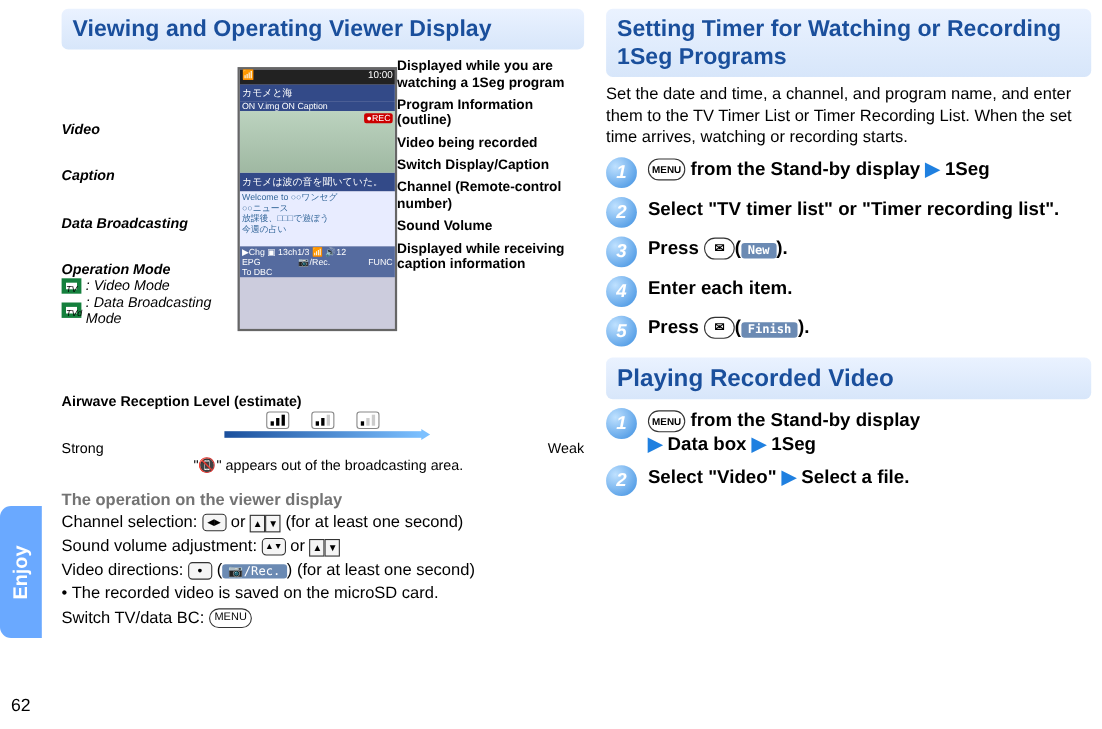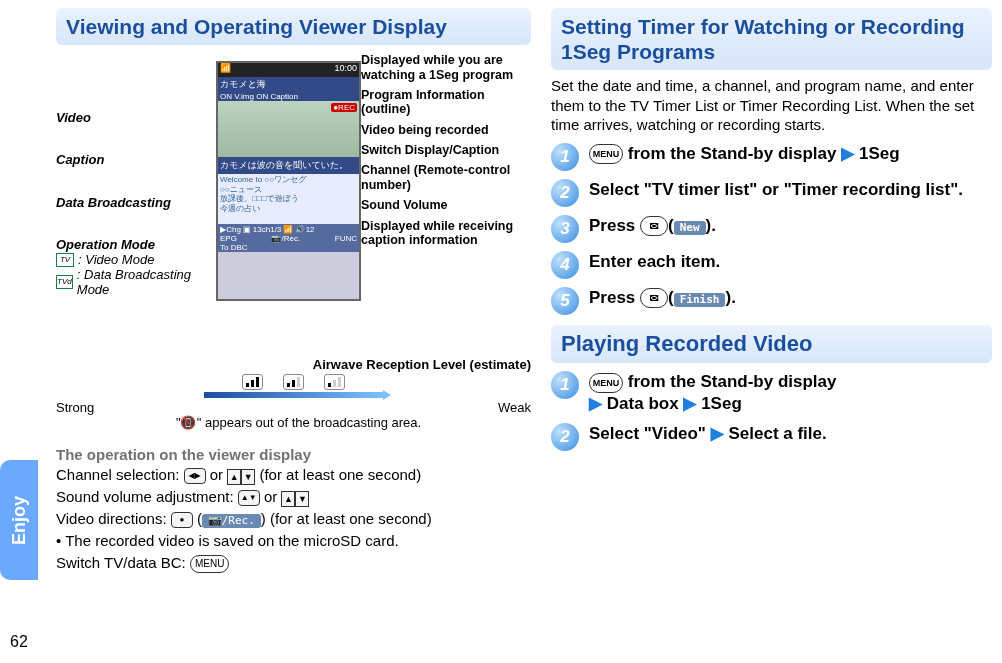--- a/index.html
+++ b/index.html
@@ -144,21 +144,21 @@
     gap: 6px;
     padding-top: 2px;
     font-weight: bold;
     font-size: 12.5px;
     line-height:1.15;
   }
   .mode-icons {
     display:flex; gap:4px; align-items:center; font-weight:normal; font-size:13px;
   }
   .mini-icon {
-    display:inline-block; width:18px; height:14px; border:1px solid #15803d; background:#fff; font-size:8px; text-align:center; line-height:12px;
+    display:inline-block; width:18px; height:14px; border:4px solid #15803d; background:#fff; font-size:8px; text-align:center; line-height:12px;
   }
   .airwave-line {
     font-weight:bold; font-size:13px; margin-top:6px;
   }
   .signal-row {
     display:flex; gap:20px; align-items:center; justify-content:center; margin-top:2px;
   }
   .bars { display:flex; gap:2px; align-items:flex-end; border:1px solid #888; padding:2px 3px; border-radius:3px; background:#fff;}
   .bars span { width:3px; background:#000;}
   .bars.b3 span:nth-child(1){height:4px}
@@ -323,21 +323,21 @@
         <div>Displayed while you are watching a 1Seg program</div>
         <div>Program Information (outline)</div>
         <div>Video being recorded</div>
         <div>Switch Display/Caption</div>
         <div>Channel (Remote-control number)</div>
         <div>Sound Volume</div>
         <div>Displayed while receiving caption information</div>
       </div>
     </div>
 
-    <div class="airwave-line" style="text-align:right">Airwave Reception Level (estimate)</div>
+    <div class="airwave-line" style="text-align:left">Airwave Reception Level (estimate)</div>
     <div class="signal-row">
       <span class="bars b3">
           <span></span>
           <span></span>
           <span></span>
         </span>
       <span class="bars b2">
           <span></span>
           <span></span>
           <span></span>

